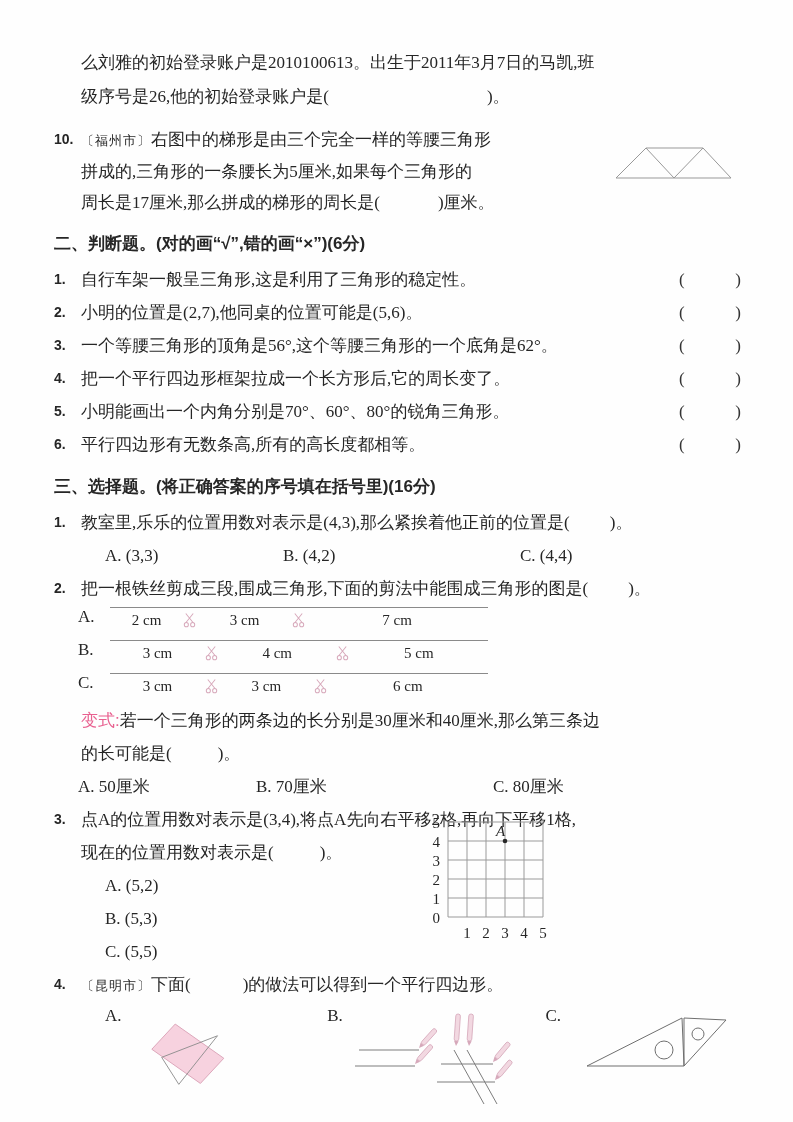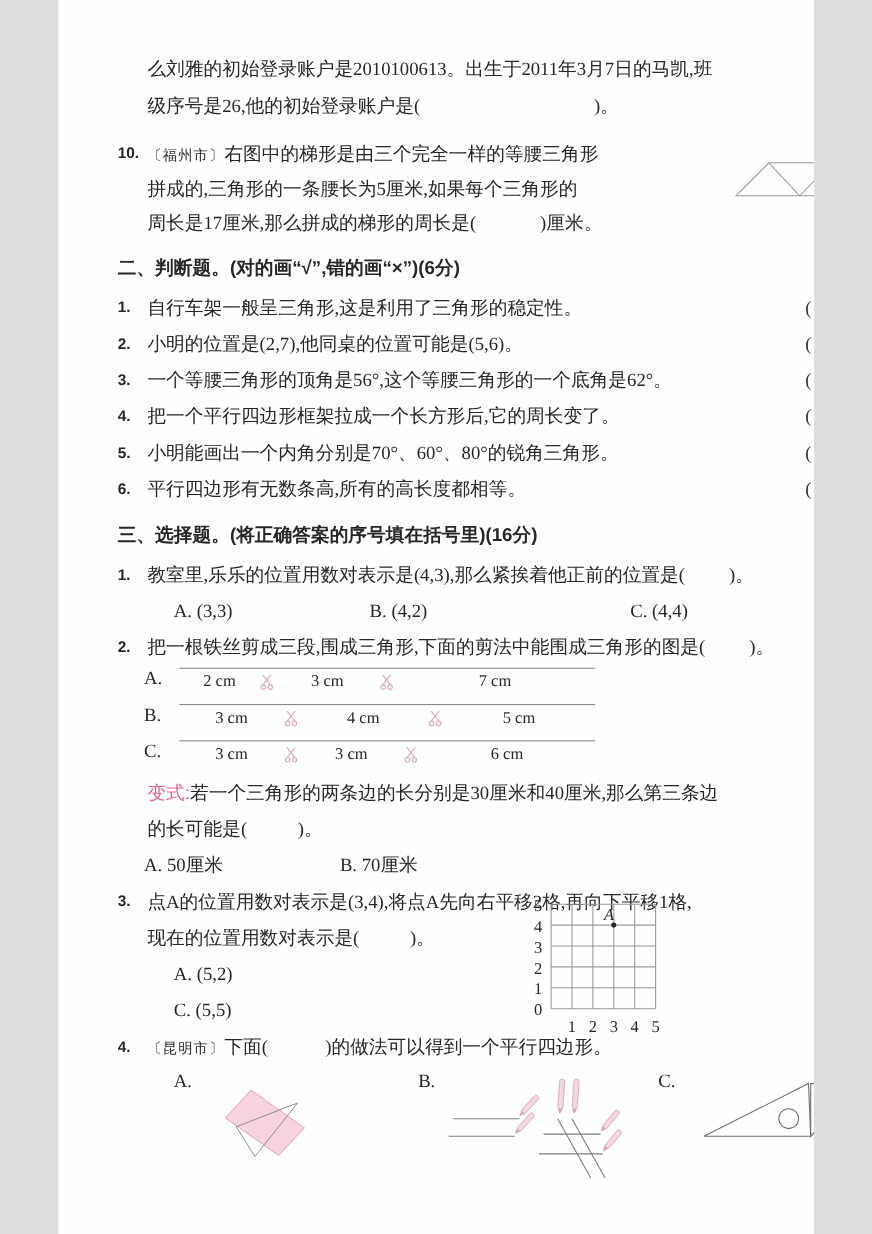--- a/index.html
+++ b/index.html
@@ -1,16 +1,16 @@
 <!DOCTYPE html>
 <html><head>
 <meta charset="utf-8">
 <style>
   html,body{margin:0;padding:0;background:#ddd;}
-  .page{position:relative;width:687px;height:1122px;margin:0 auto;background:#fefefe;
+  .page{position:relative;width:793px;height:1122px;margin:0 auto;background:#fefefe;
         overflow:hidden;font-family:"Liberation Serif","DejaVu Serif",serif;color:#262626;}
   .content{position:absolute;left:54px;top:46px;width:687px;font-size:17px;}
   .pre{white-space:pre-wrap;}
   .iline{line-height:34px;}
   .gap160{display:inline-block;width:158px;}
   .gap60{display:inline-block;width:58px;}
   .gap55{display:inline-block;width:52px;}
   .gap48{display:inline-block;width:46px;}
   .gap42{display:inline-block;width:40px;}
   
@@ -220,35 +220,37 @@
           <span class="seg g6">6 cm</span>
         </div>
       </div>
 
       <div class="vblock">
         <div style="padding-left:27px;"><span class="vlabel">变式:</span><span>若一个三角形的两条边的长分别是30厘米和40厘米,那么第三条边</span></div>
         <div class="vcont"><span>的长可能是(</span><span class="gap48"></span><span>)。</span></div>
         <div class="opts" style="padding-left:24px;">
           <span>A. 50厘米</span>
           <span>B. 70厘米</span>
+          <span>C. 80厘米</span>
         </div>
       </div>
     </div>
 
     <div class="q3">
       <div class="qline">
         <span class="num">3.</span>
         <span>点A的位置用数对表示是(3,4),将点A先向右平移2格,再向下平移1格,</span>
       </div>
       <div class="qline" style="padding-left:27px;">
           <span>现在的位置用数对表示是(</span>
           <span class="gap48"></span>
           <span>)。</span>
         </div>
       <div class="optcol">A. (5,2)</div>
+      <div class="optcol">B. (5,3)</div>
       <div class="optcol">C. (5,5)</div>
 
       <svg class="gridfig" width="175" height="128" viewBox="0 0 175 128">
         <g stroke="#9a9a9a" stroke-width="1">
           <line x1="28" y1="5" x2="28" y2="100"></line>
             <line x1="47" y1="5" x2="47" y2="100"></line>
           <line x1="66" y1="5" x2="66" y2="100"></line>
             <line x1="85" y1="5" x2="85" y2="100"></line>
           <line x1="104" y1="5" x2="104" y2="100"></line>
             <line x1="123" y1="5" x2="123" y2="100"></line>

